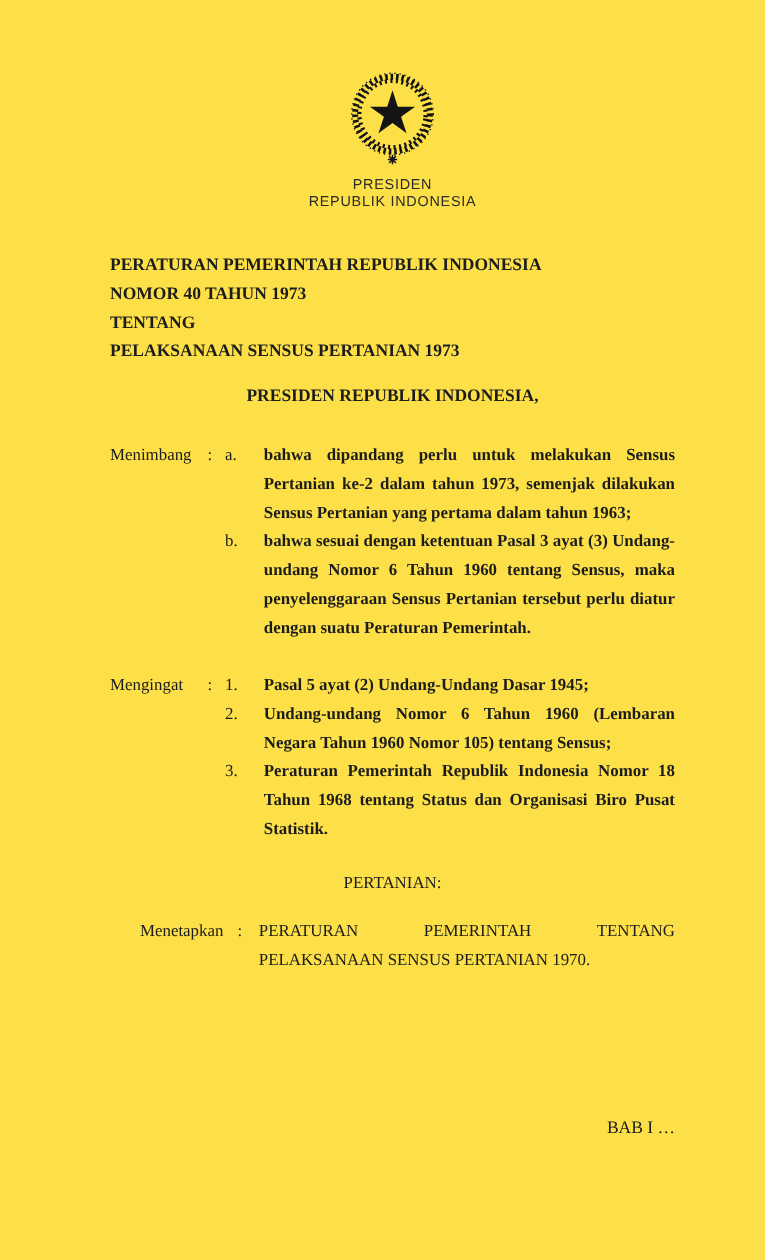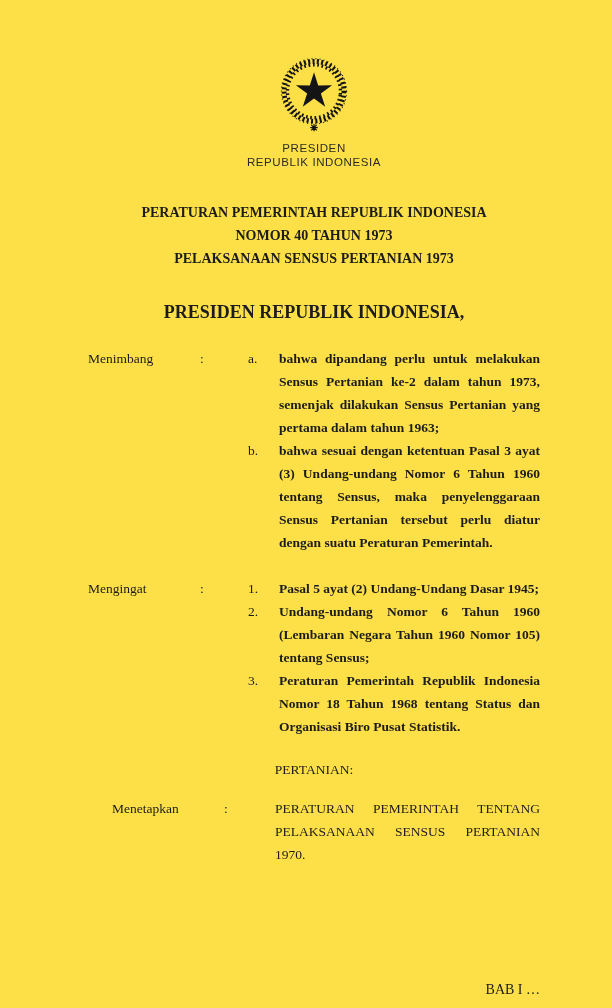--- a/index.html
+++ b/index.html
@@ -20,38 +20,37 @@
     text-align: center;
     font-family: "Liberation Sans", sans-serif;
     font-size: 11.5px;
     line-height: 14px;
     letter-spacing: 0.6px;
     color: #2b2b2b;
     margin-top: 6px;
   }
   .title-block {
     margin-top: 32px;
-    text-align: center;
+    text-align: left;
     font-weight: bold;
     font-size: 14px;
     line-height: 23px;
   }
   .salutation {
-    margin-top: 31px;
+    margin-top: 13px;
     text-align: center;
     font-weight: bold;
-    font-size: 18px;
+    font-size: 14px;
     line-height: 23px;
   }
   .clause {
     display: flex;
     font-size: 13.5px;
     line-height: 23px;
     margin-top: 23px;
-    gap: 34px;
   }
   .clause.tight { }
   .clause-label { width: 78px; flex: none; }
   .clause-colon { width: 14px; flex: none; }
   .clause-items { flex: 1; }
   .item { display: flex; }
   .item-marker { width: 31px; flex: none; }
   .item-text { flex: 1; text-align: justify; font-weight: bold; }
   .memutuskan {
     margin-top: 20px;
@@ -87,20 +86,21 @@
     </svg>
   </div>
   <div class="letterhead-text">
     <div>PRESIDEN</div>
     <div>REPUBLIK INDONESIA</div>
   </div>
 
   <div class="title-block">
     <div>PERATURAN PEMERINTAH REPUBLIK INDONESIA</div>
     <div>NOMOR 40 TAHUN 1973</div>
+    <div>TENTANG</div>
     <div>PELAKSANAAN SENSUS PERTANIAN 1973</div>
   </div>
 
   <div class="salutation">PRESIDEN REPUBLIK INDONESIA,</div>
 
   <div class="clause">
     <div class="clause-label">Menimbang</div>
     <div class="clause-colon">:</div>
     <div class="clause-items">
       <div class="item">

